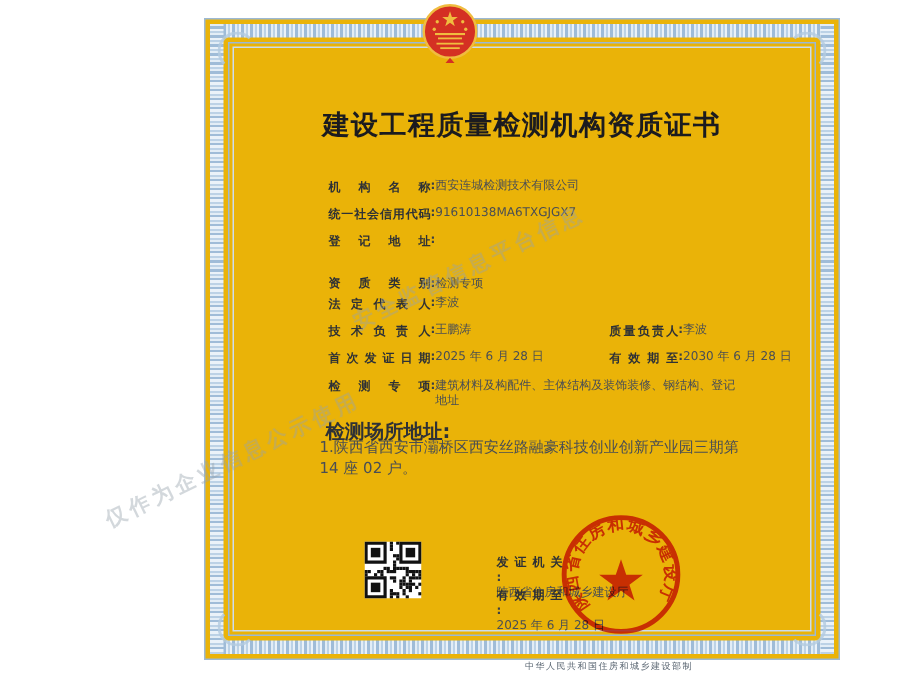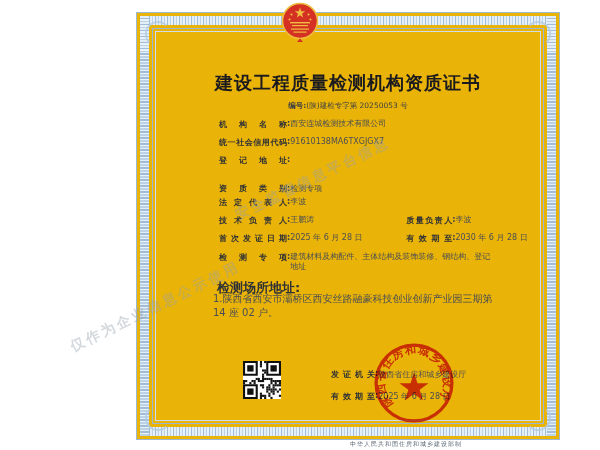--- a/index.html
+++ b/index.html
@@ -46,21 +46,21 @@
   .r-name{top:0;} .r-code{top:18px;} .r-addr{top:36px;} .r-cat{top:64px;align-items:center;}
   .r-legal{top:78px;} .r-leads{top:96px;} .r-dates{top:114px;} .r-spec{top:133px;}
 
   .site-head { position:absolute; left:80px; top:266px; font-size:13px; font-weight:bold; color:#2e3136; }
   .site-item { position:absolute; left:76px; top:279px; width:282px; font-size:10px;
     color:#4a4e54; line-height:1.4; }
   .remark { position:absolute; left:100px; top:323px; font-size:7.5px; color:#3c3f44; }
 
   
   .qr { position:absolute; left:106px; top:348px; width:38px; height:38px; }
-  .issue-row { position:absolute; left:194px; display:flex; font-size:8px; color:#3c3f44; }
+  .issue-row { position:absolute; left:194px; display:flex; font-size:8px; color:#3c3f44;flex-direction:column; }
   .issue-row .flabel2 { width:44px; }
   .issue-row.one{top:356px;} .issue-row.two{top:378px;}
   .issue-val { color:#4a4e54; }
 
   
   .seal { position:absolute; left:235px; top:328px; width:84px; height:84px;
     opacity:.88; mix-blend-mode:multiply; z-index:6; }
 
   
   .wm { position:absolute; color:rgba(150,162,172,.42); font-weight:bold;
@@ -83,23 +83,20 @@
     <div class="edge v left"></div>
     <div class="edge v right"></div>
     <div class="innerline1"></div>
     <div class="innerline2"></div>
     <div class="corner tl"></div>
     <div class="corner tr"></div>
     <div class="corner br"></div>
     <div class="corner bl"></div>
 
     <div class="title">建设工程质量检测机构资质证书</div>
-    <div class="cert-no">
-      <span>编号:</span><span class="no-val">(陕)建检专字第 20250053 号</span>
-    </div>
 
     <div class="fields">
       <div class="row r-name">
         <span class="flabel">机构名称</span>
           <span class="colon">:</span>
         <span class="fval">西安连城检测技术有限公司</span>
       </div>
       <div class="row r-code">
         <span class="flabel">统一社会信用代码</span>
           <span class="colon">:</span>

